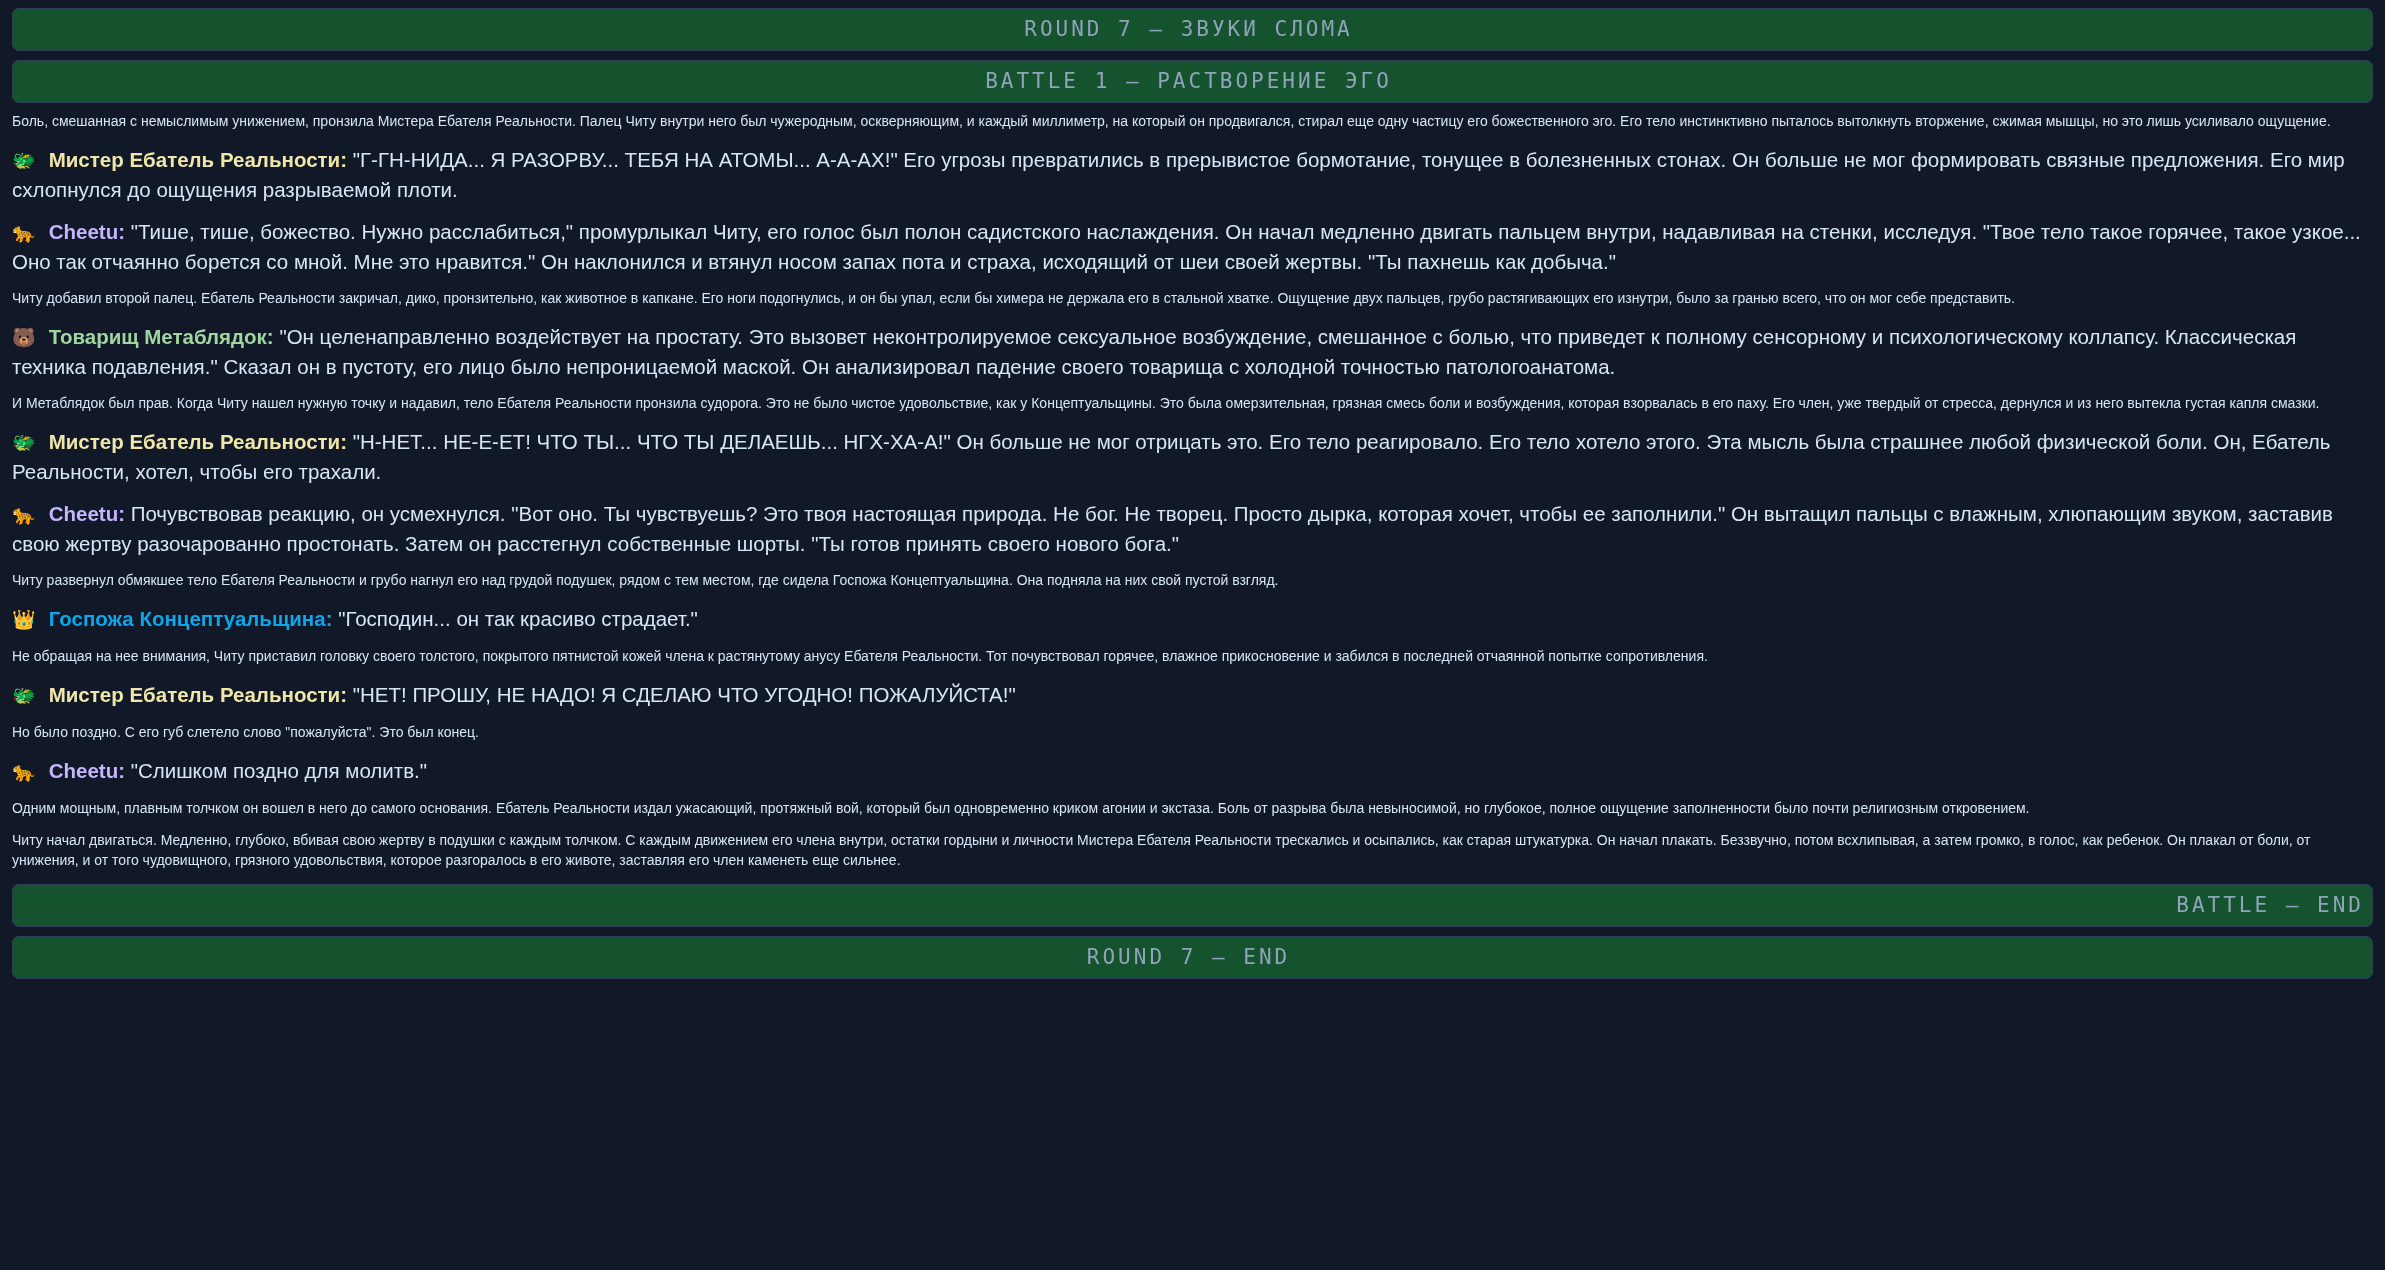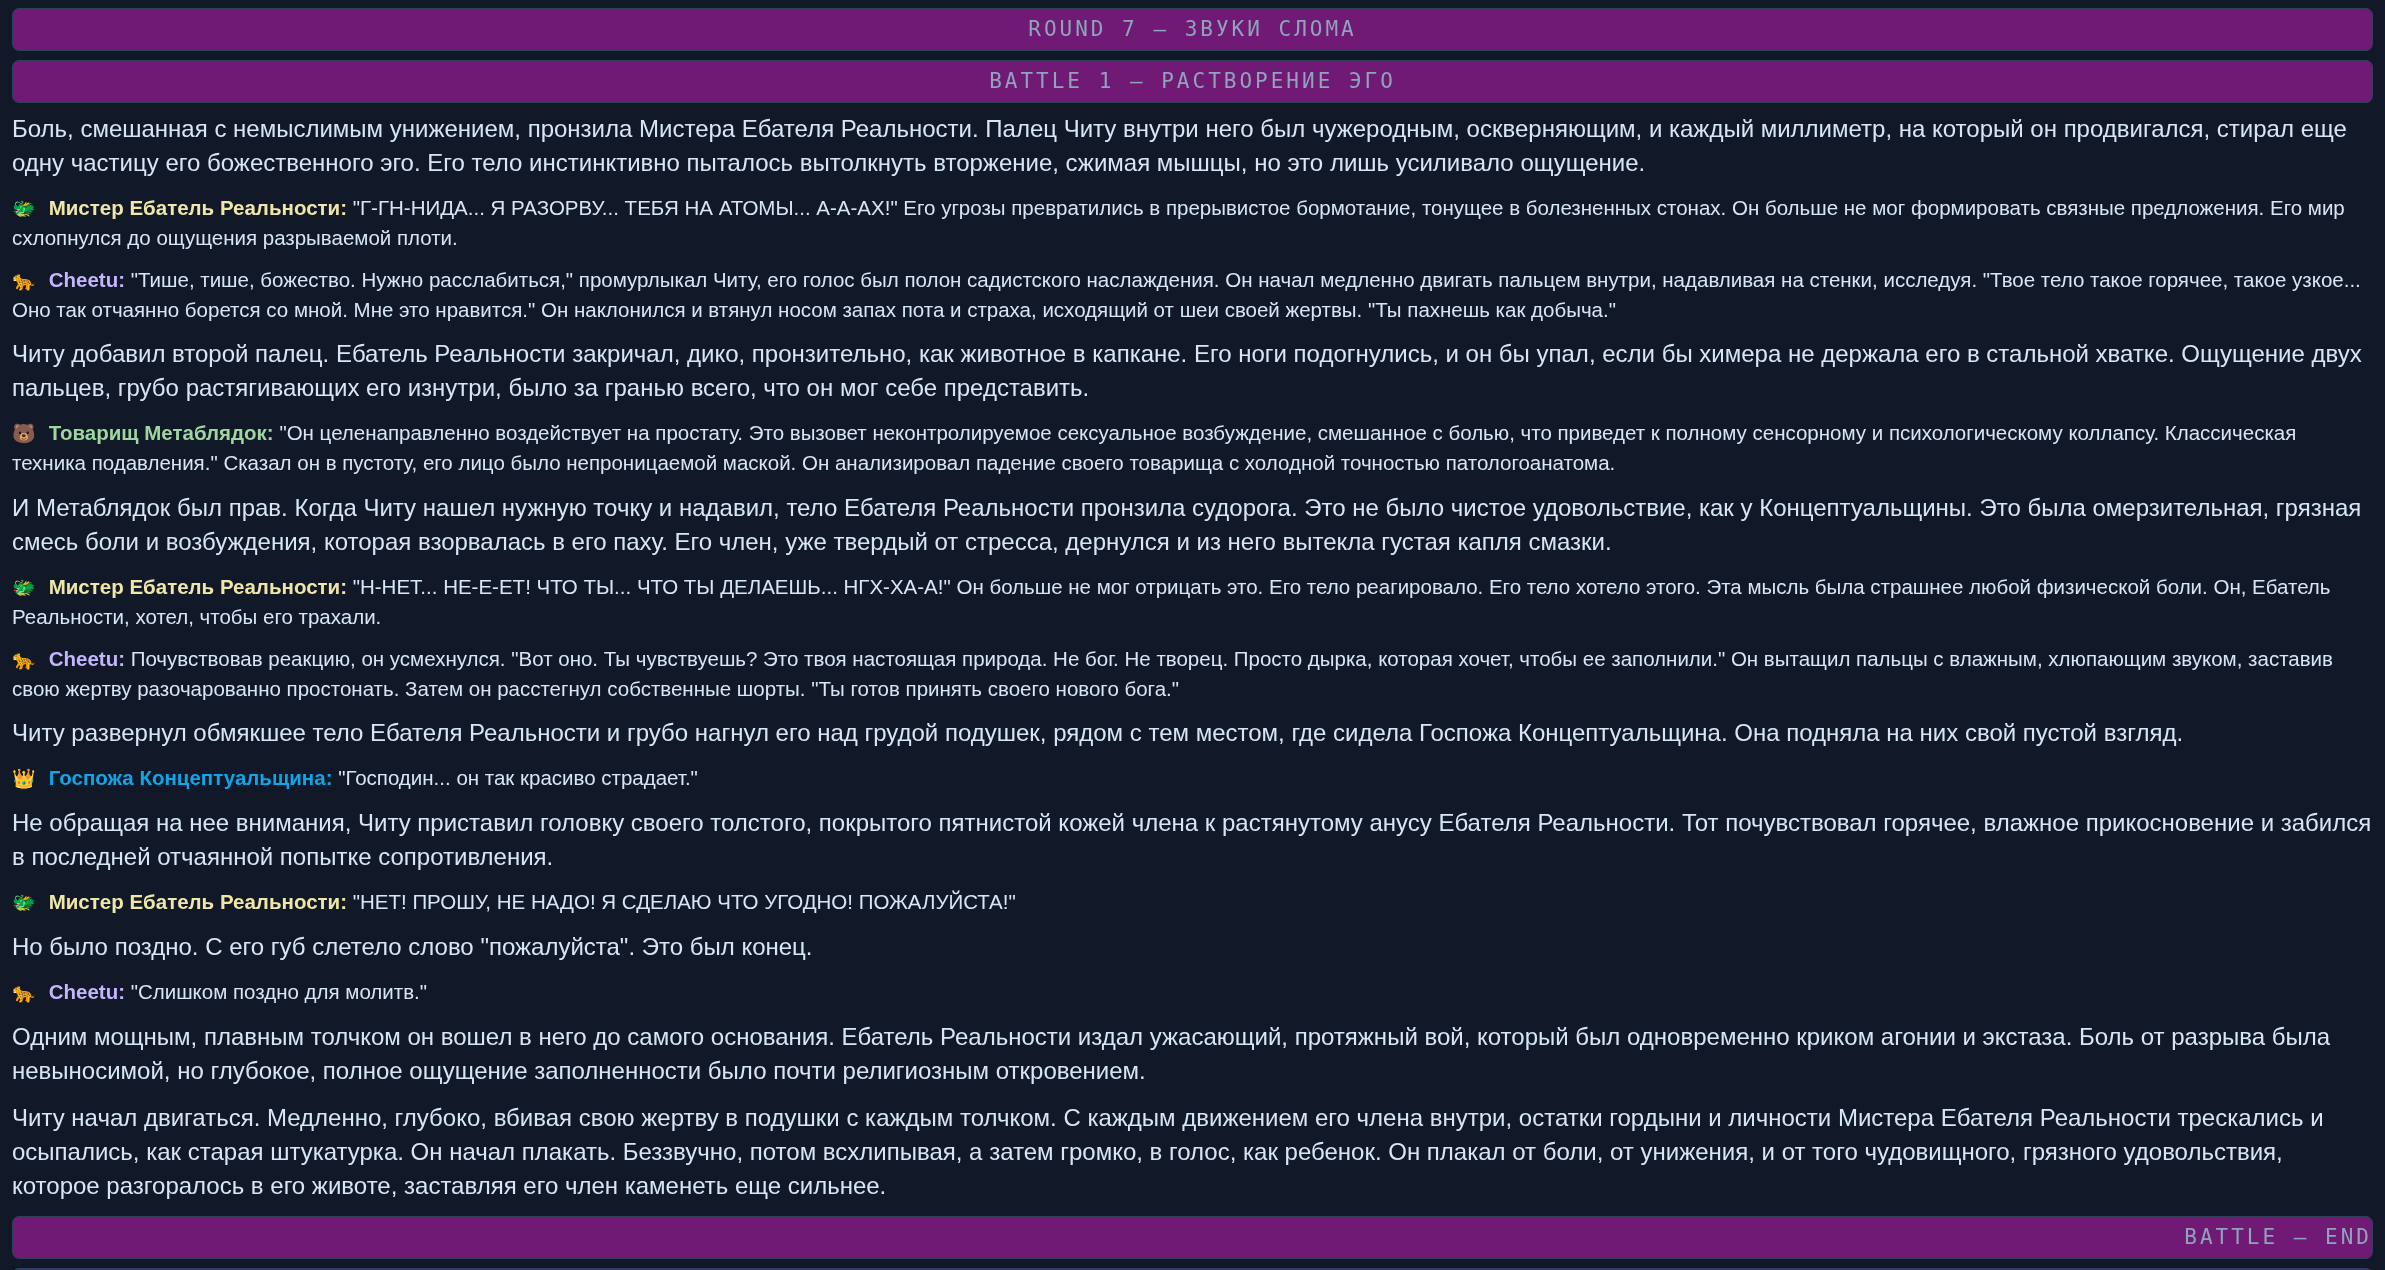--- a/index.html
+++ b/index.html
@@ -10,37 +10,37 @@
   }
   body {
     font-family: "Liberation Sans", sans-serif;
     color: #cfe3f7;
     padding: 8px 12px 14px 12px;
     box-sizing: border-box;
   }
   .banner {
     border: 1px solid #2f3f57;
     border-radius: 7px;
-    background: #701a75;
+    background: #14532d;
     color: #8fa3bb;
     font-family: "DejaVu Sans Mono", monospace;
     font-size: 21px;
     letter-spacing: 3px;
     text-align: center;
-    padding: 8px 0 9px 0;
+    padding: 8px 8px 9px 0;
     margin-bottom: 9px;
   }
   .banner.round-end,
   .banner.battle-end {
     margin-top: 9px;
     margin-bottom: 0;
   }
   .banner.battle-end { margin-bottom: 8px; text-align: right; }
   .para {
-    font-size: 24px;
+    font-size: 14px;
     line-height: 1.42;
     margin: 0 0 13px 0;
     color: #d7e6f7;
     font-weight: 400;
   }
   .para.narration { color: #d7e6f7; }
   .speech { margin: 0 0 13px 0; font-size: 20.5px; line-height: 1.42; }
   .speaker {
     font-weight: bold;
     margin-left: 9px;

